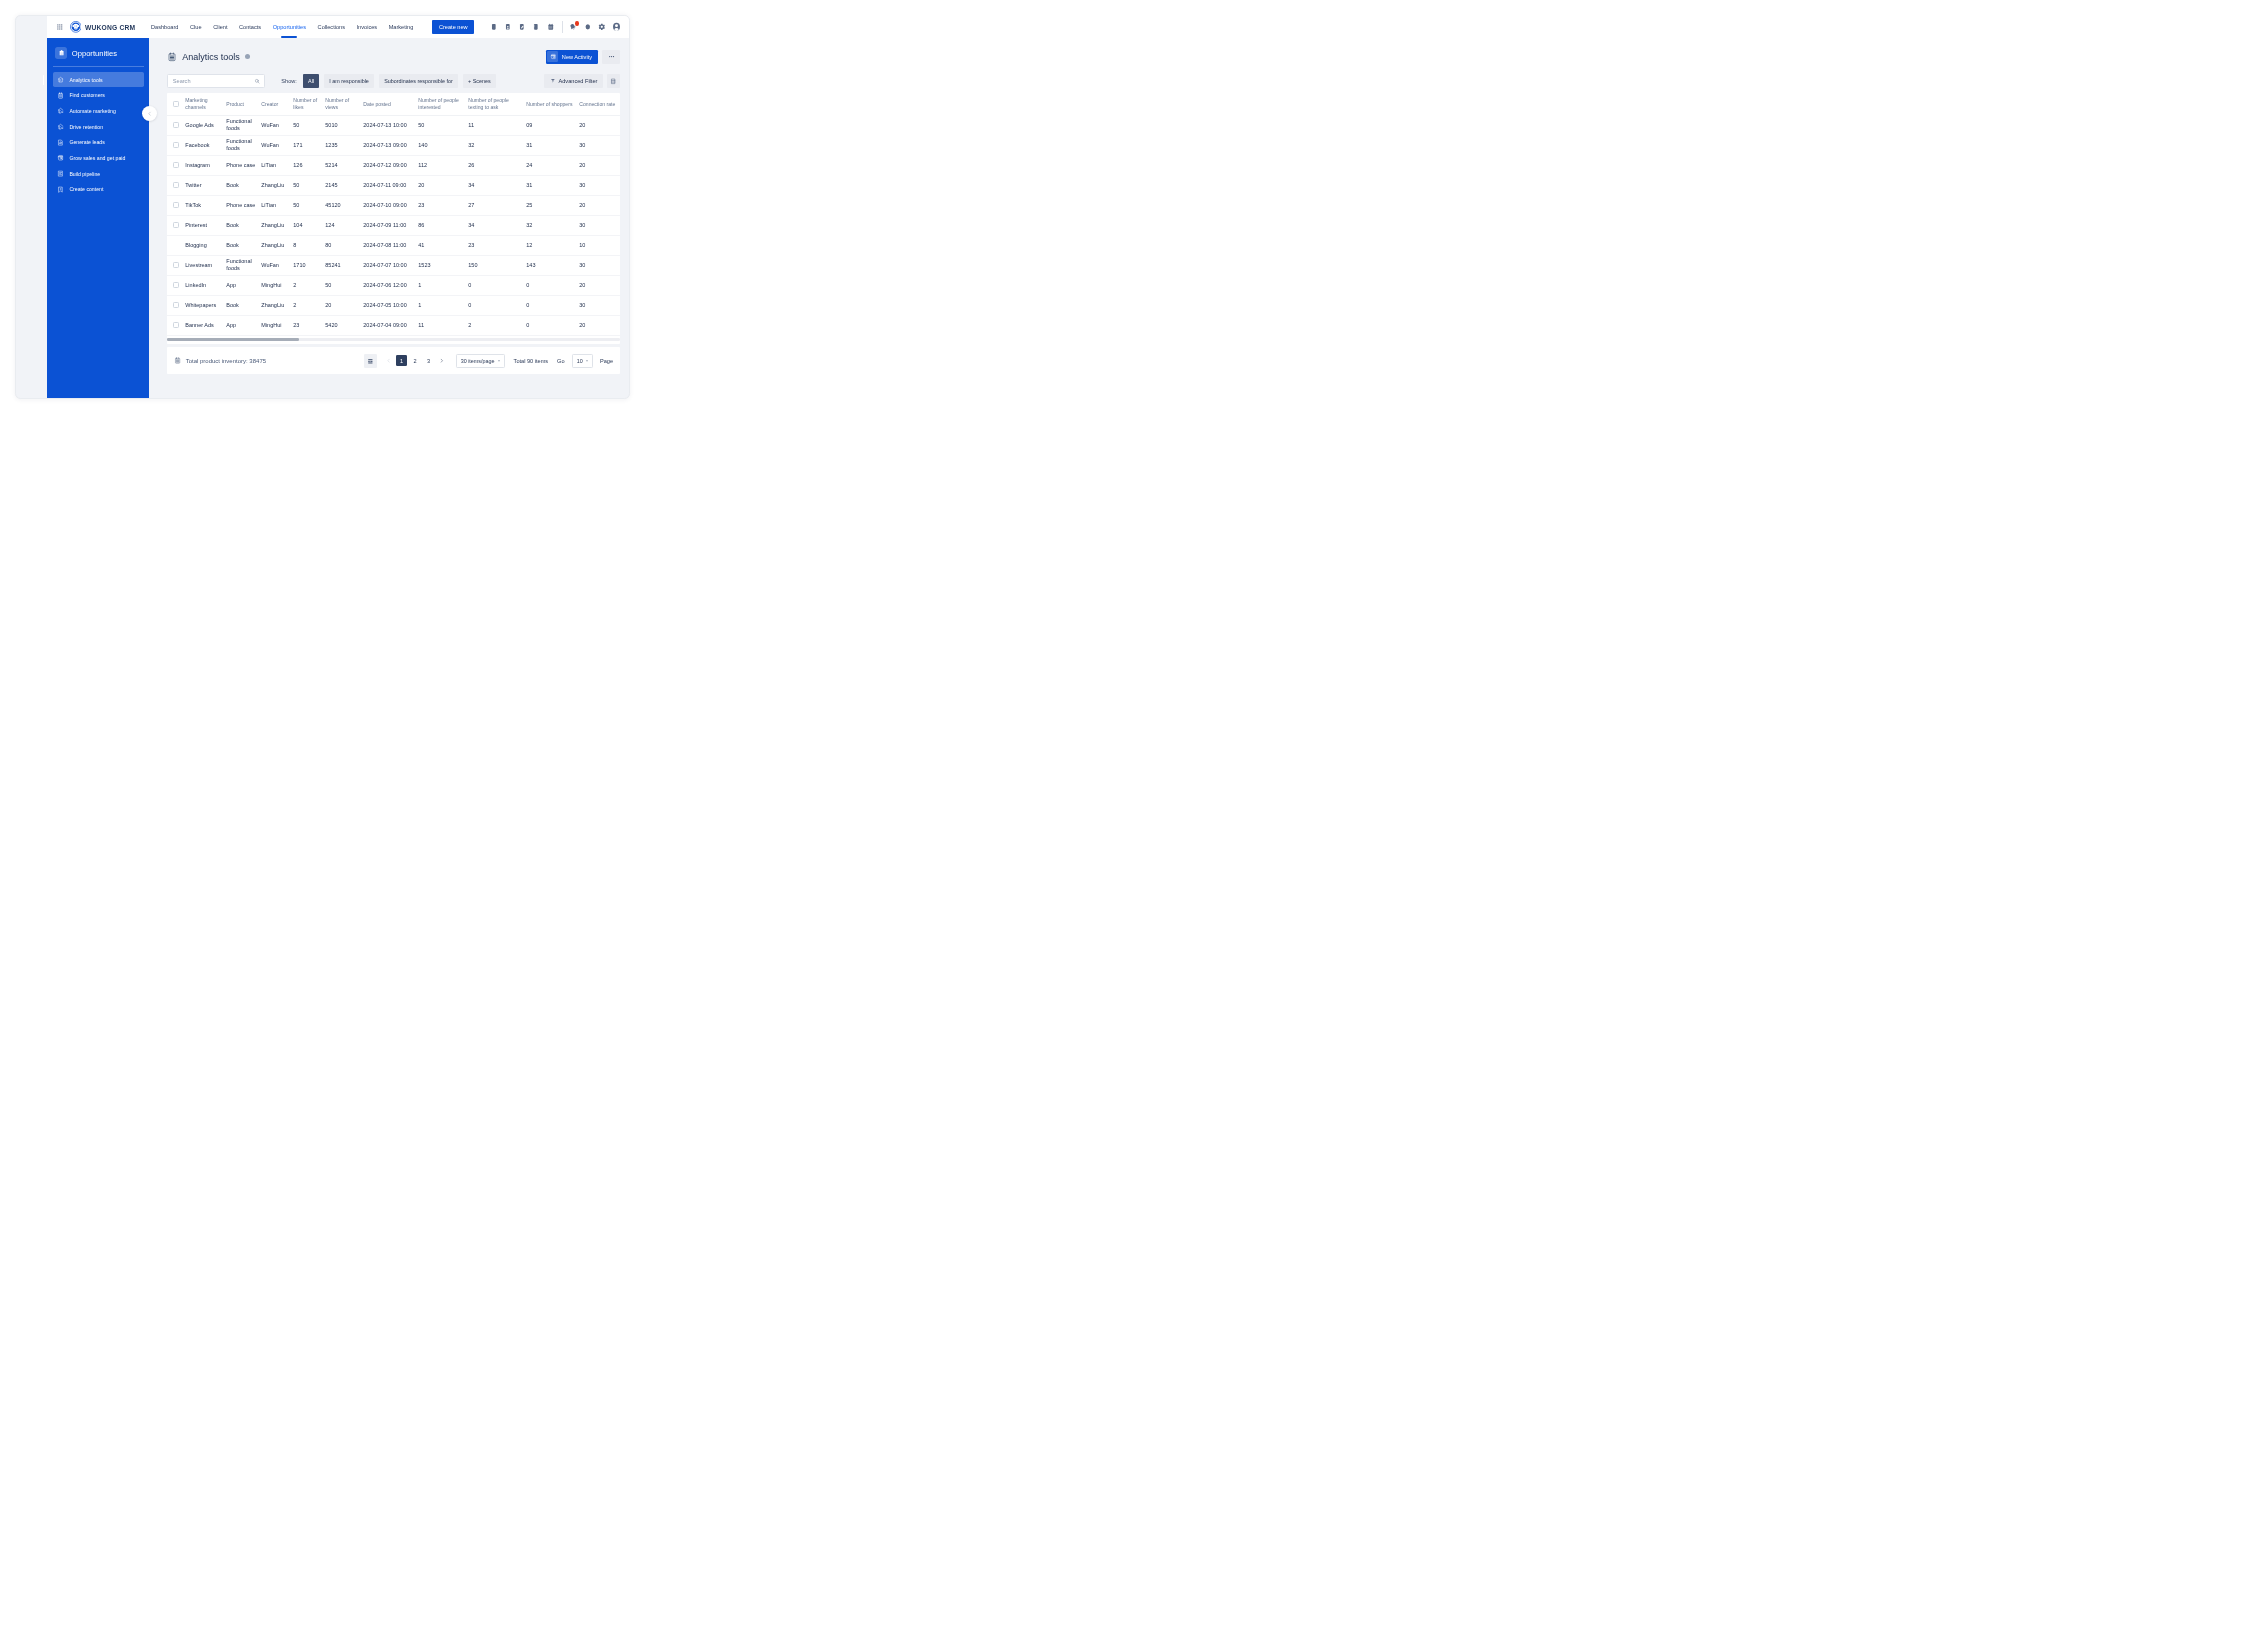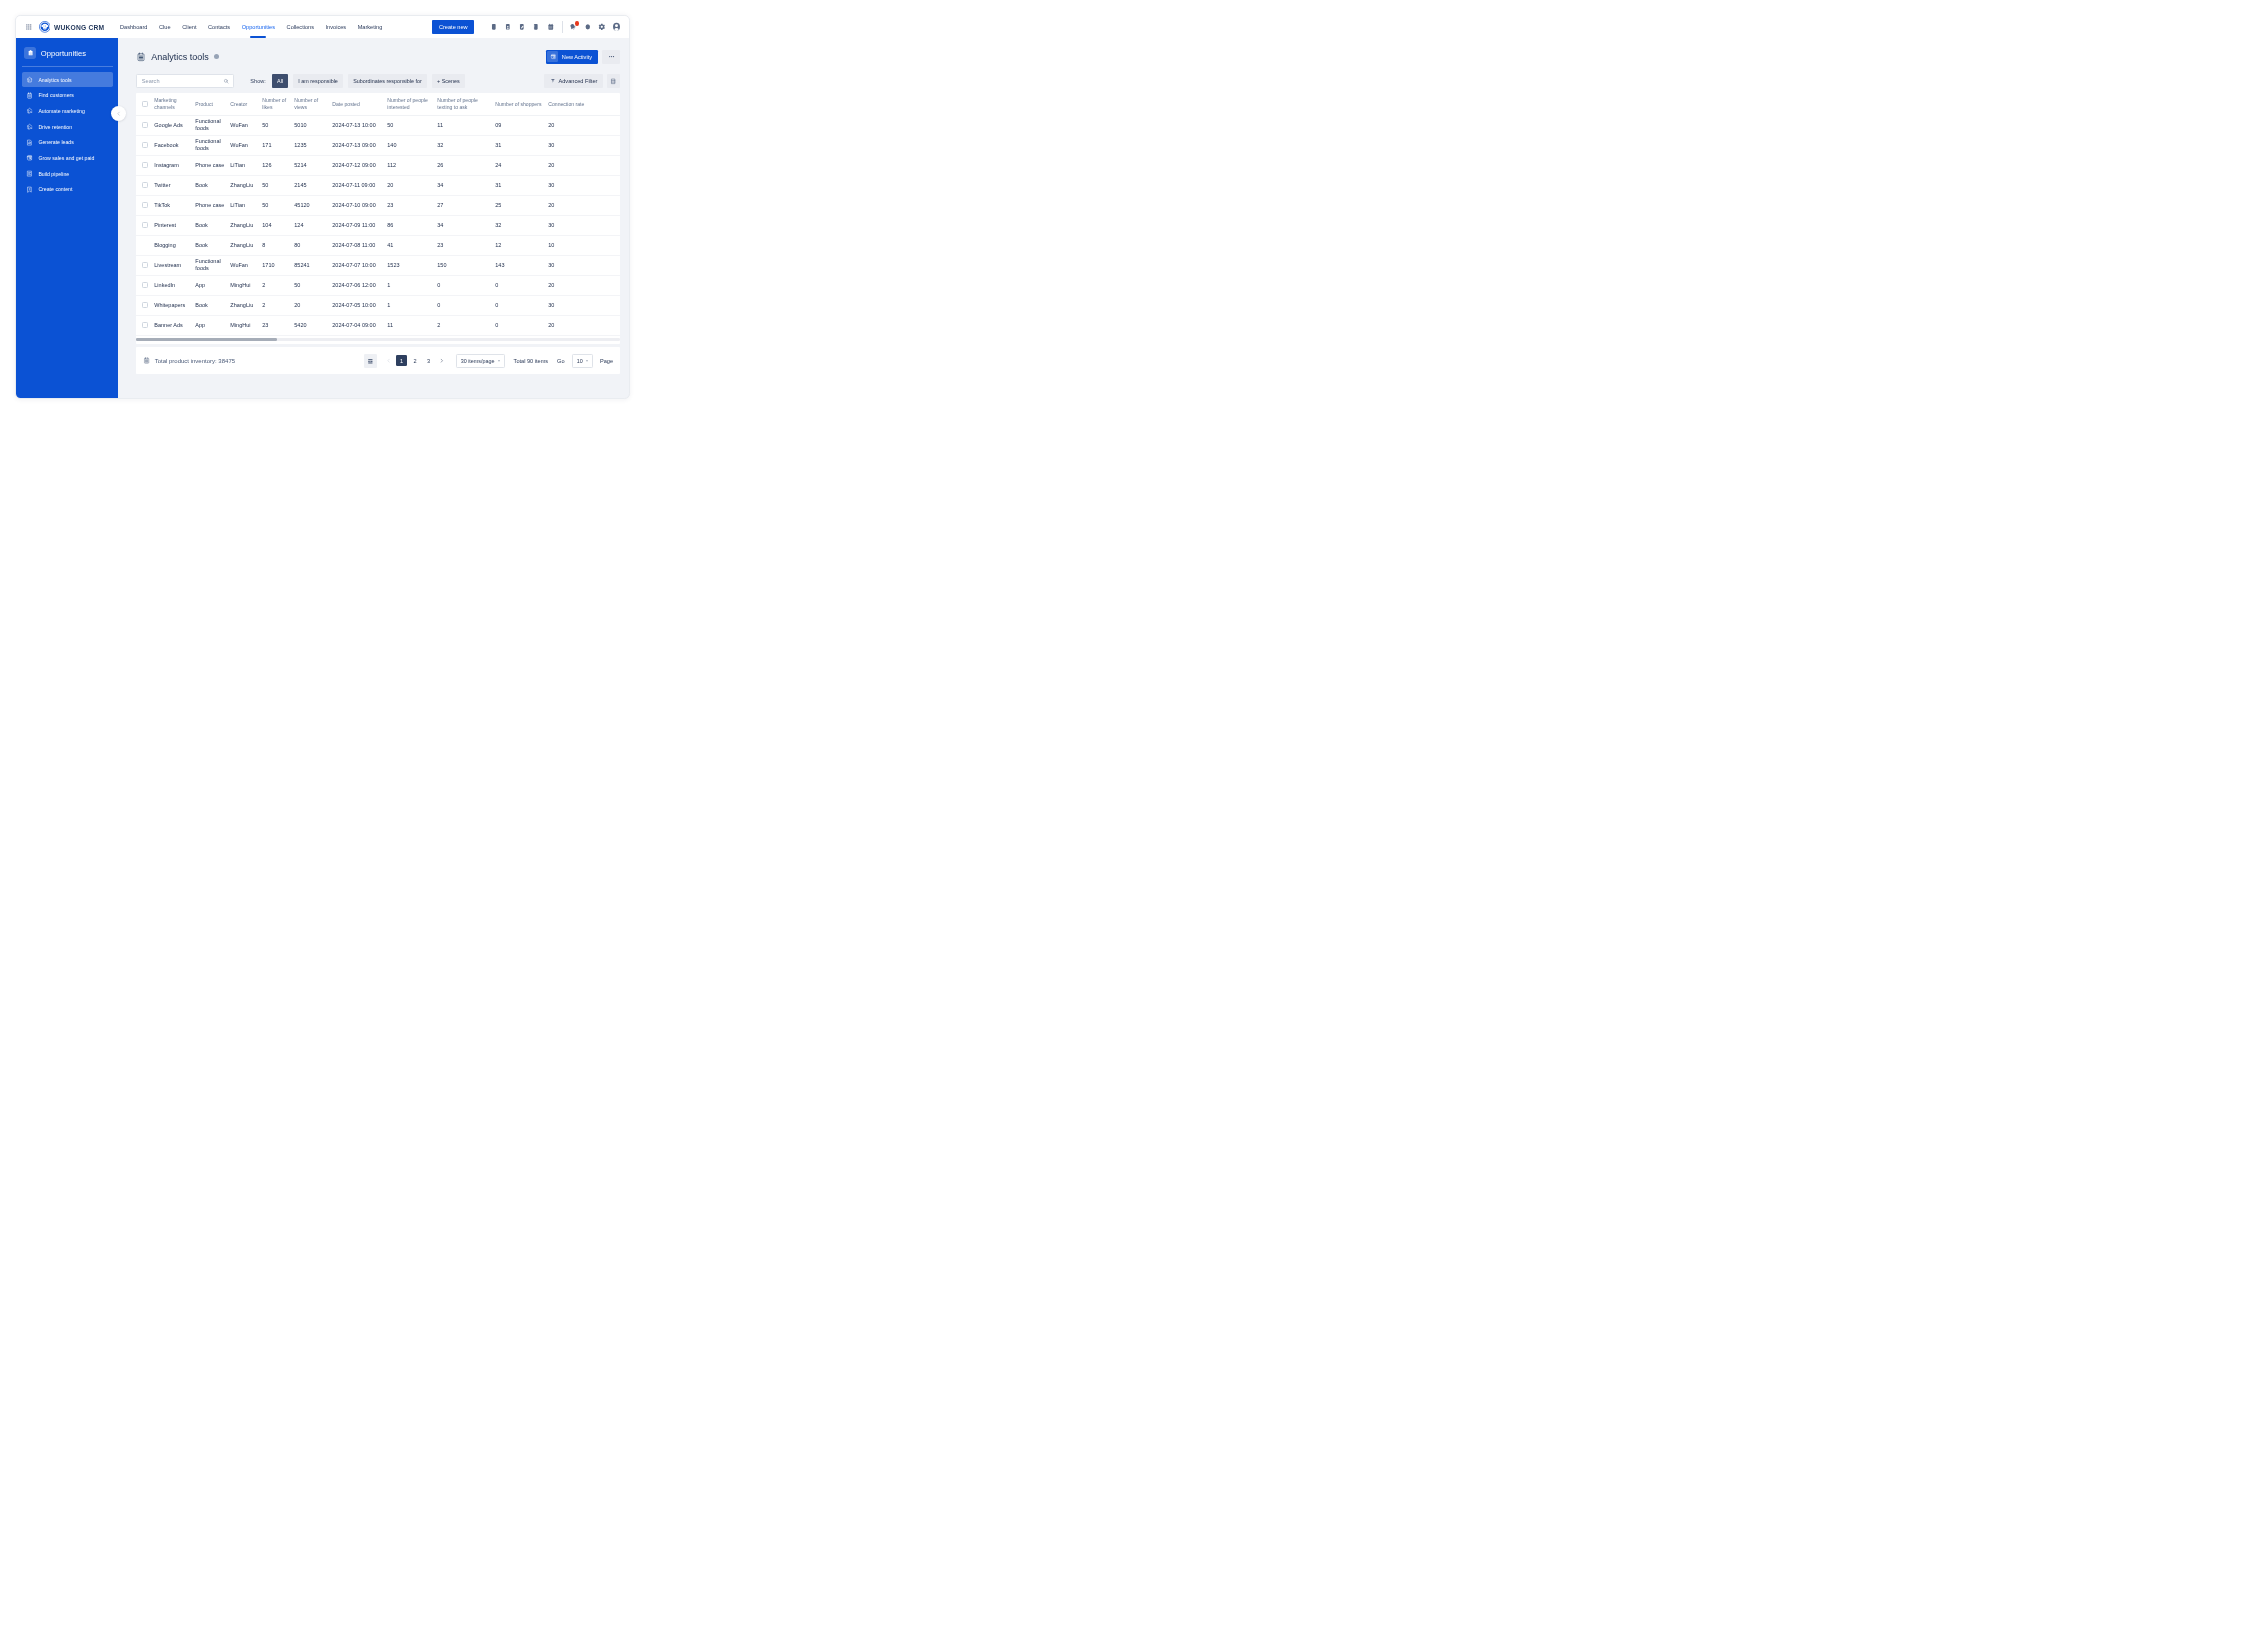--- a/index.html
+++ b/index.html
@@ -1,21 +1,21 @@
 <!DOCTYPE html>
 <html style="--accent: #0b52d4; --nav-active: #1765ef; --bg-content: #f1f3f7; --chip-bg: #e9ebf0; --dark-chip: #3e4e6e; --pagination-active: #2e3f5f; --notification: #e8391d; --text-primary: #22304e; --text-muted: #64748f;font-size:7.2px"><head>
 <meta charset="utf-8">
 <style>
   * { margin:0; padding:0; box-sizing:border-box; }
   html,body { background:#ffffff; font-family:"Liberation Sans","DejaVu Sans",sans-serif; }
   .stage { position:relative; width:642px; height:412px; background:#fff; overflow:hidden; }
 
   .window { position:absolute; left:15.3px; top:15px; width:615px; height:384px;
     border-radius:5.4px; border:0.4px solid #e9ecf0; box-shadow:0 0.9px 5.4px rgba(30,40,60,.06);
-    overflow:hidden; background:var(--bg-content,#f1f3f7); display:flex; flex-direction:column; }
+    overflow:hidden; background:var(--bg-content,#f1f3f7); display:flex; flex-direction:column;padding-left:31px; }
 
   svg { display:block; width:100%; height:100%; }
 
   
   .topbar { height:22px; flex:0 0 22px; background:#fff; display:flex; align-items:center; padding:0 8px 0 9px; }
   .tb-grid { width:7.6px; height:7.6px; color:#7e8aa0; margin-right:5.8px; cursor:pointer; }
   .brand { display:flex; align-items:center; gap:3.6px; margin-right:10px; }
   .brand-logo { width:11.7px; height:11.7px; }
   .brand-name { font-size:6.7px; font-weight:700; color:#1e3357; letter-spacing:0.2px; white-space:nowrap; }
   .topnav { display:flex; height:100%; }

